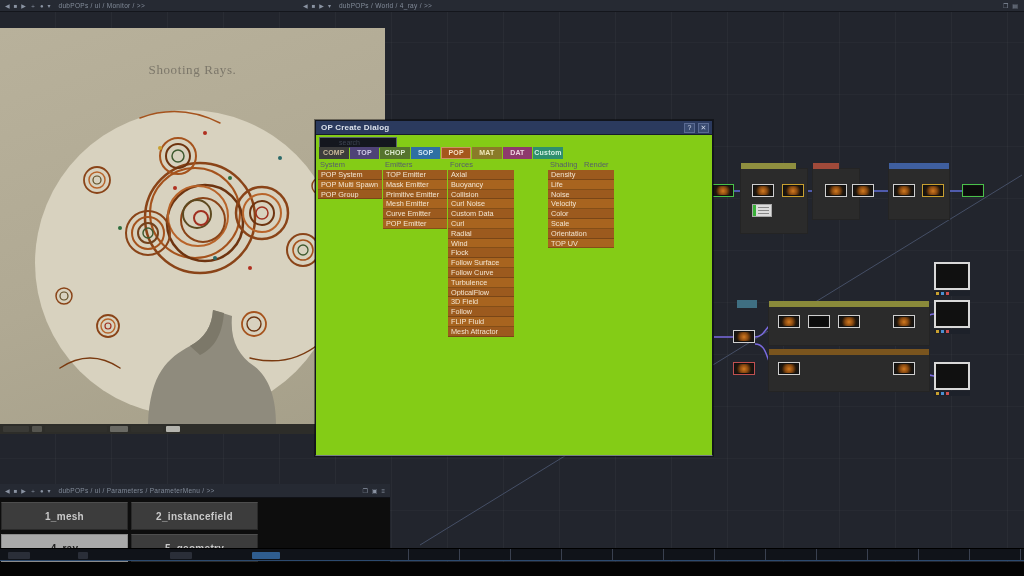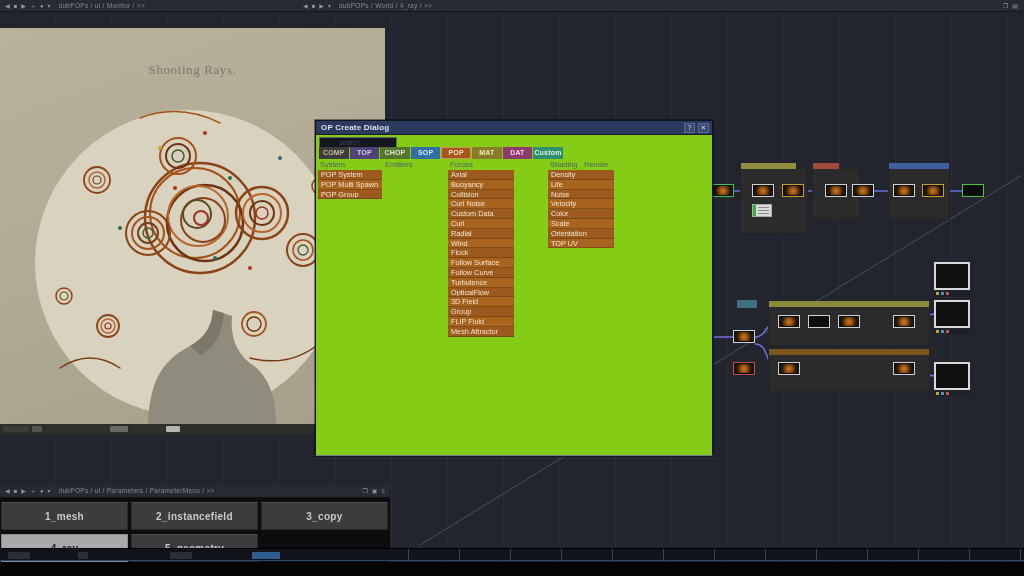--- a/index.html
+++ b/index.html
@@ -346,39 +346,47 @@
         <div class="col" style="left: 2px; width: 64px;">
           <div class="hdr">System</div>
           <div class="items">
             <div class="itm">POP System</div>
             <div class="itm">POP Multi Spawn</div>
             <div class="itm">POP Group</div>
           </div>
         </div>
         <div class="col" style="left: 67px; width: 64px;">
           <div class="hdr">Emitters</div>
+          <div class="items">
+            <div class="itm">TOP Emitter</div>
+            <div class="itm">Mask Emitter</div>
+            <div class="itm">Primitive Emitter</div>
+            <div class="itm">Mesh Emitter</div>
+            <div class="itm">Curve Emitter</div>
+            <div class="itm">POP Emitter</div>
+          </div>
         </div>
         <div class="col" style="left: 132px; width: 66px;">
           <div class="hdr">Forces</div>
           <div class="items">
             <div class="itm">Axial</div>
             <div class="itm">Buoyancy</div>
             <div class="itm">Collision</div>
             <div class="itm">Curl Noise</div>
             <div class="itm">Custom Data</div>
             <div class="itm">Curl</div>
             <div class="itm">Radial</div>
             <div class="itm">Wind</div>
             <div class="itm">Flock</div>
             <div class="itm">Follow Surface</div>
             <div class="itm">Follow Curve</div>
             <div class="itm">Turbulence</div>
             <div class="itm">OpticalFlow</div>
             <div class="itm">3D Field</div>
-            <div class="itm">Group</div>
+            <div class="itm">Follow</div>
             <div class="itm">FLIP Fluid</div>
             <div class="itm">Mesh Attractor</div>
           </div>
         </div>
         <div class="col" style="left: 199px; width: 66px; margin-left: 33px;">
           <div class="hdr">Shading</div>
           <div class="items">
             <div class="itm">Density</div>
             <div class="itm">Life</div>
             <div class="itm">Noise</div>
@@ -398,21 +406,20 @@
   <div id="param-panel">
     <div id="param-bar">
       <span style="margin-left:3px;"><span class="ticon">◀</span><span class="ticon">■</span><span class="ticon">▶</span><span class="ticon">＋</span><span class="ticon">●</span><span class="ticon">▾</span></span>
       <span class="pathtext">dubPOPs / ui / Parameters / ParameterMenu / &gt;&gt;</span>
       <span class="spacer"></span>
       <span style="margin-right:3px;"><span class="ticon">❐</span><span class="ticon">▣</span><span class="ticon">≡</span></span>
     </div>
     <div id="param-grid">
         <div class="pbtn" style="left: 1px; top: 4px;">1_mesh</div>
         <div class="pbtn" style="left: 131px; top: 4px;">2_instancefield</div>
-        <div class="pbtn" style="left: 261px; top: 4px;">3_copy</div>
         <div class="pbtn active" style="left: 1px; top: 36px;">4_ray</div>
         <div class="pbtn" style="left: 131px; top: 36px;">5_geometry</div>
       </div>
   </div>
 
   <div id="timeline">
     <span class="chip" style="left:8px;   width:22px; background:#2a2e38;"></span>
     <span class="chip" style="left:78px;  width:10px; background:#2a2e38;"></span>
     <span class="chip" style="left:170px; width:22px; background:#2a2e38;"></span>
     <span class="chip" style="left:252px; width:28px; background:#2f5d8f;"></span>

